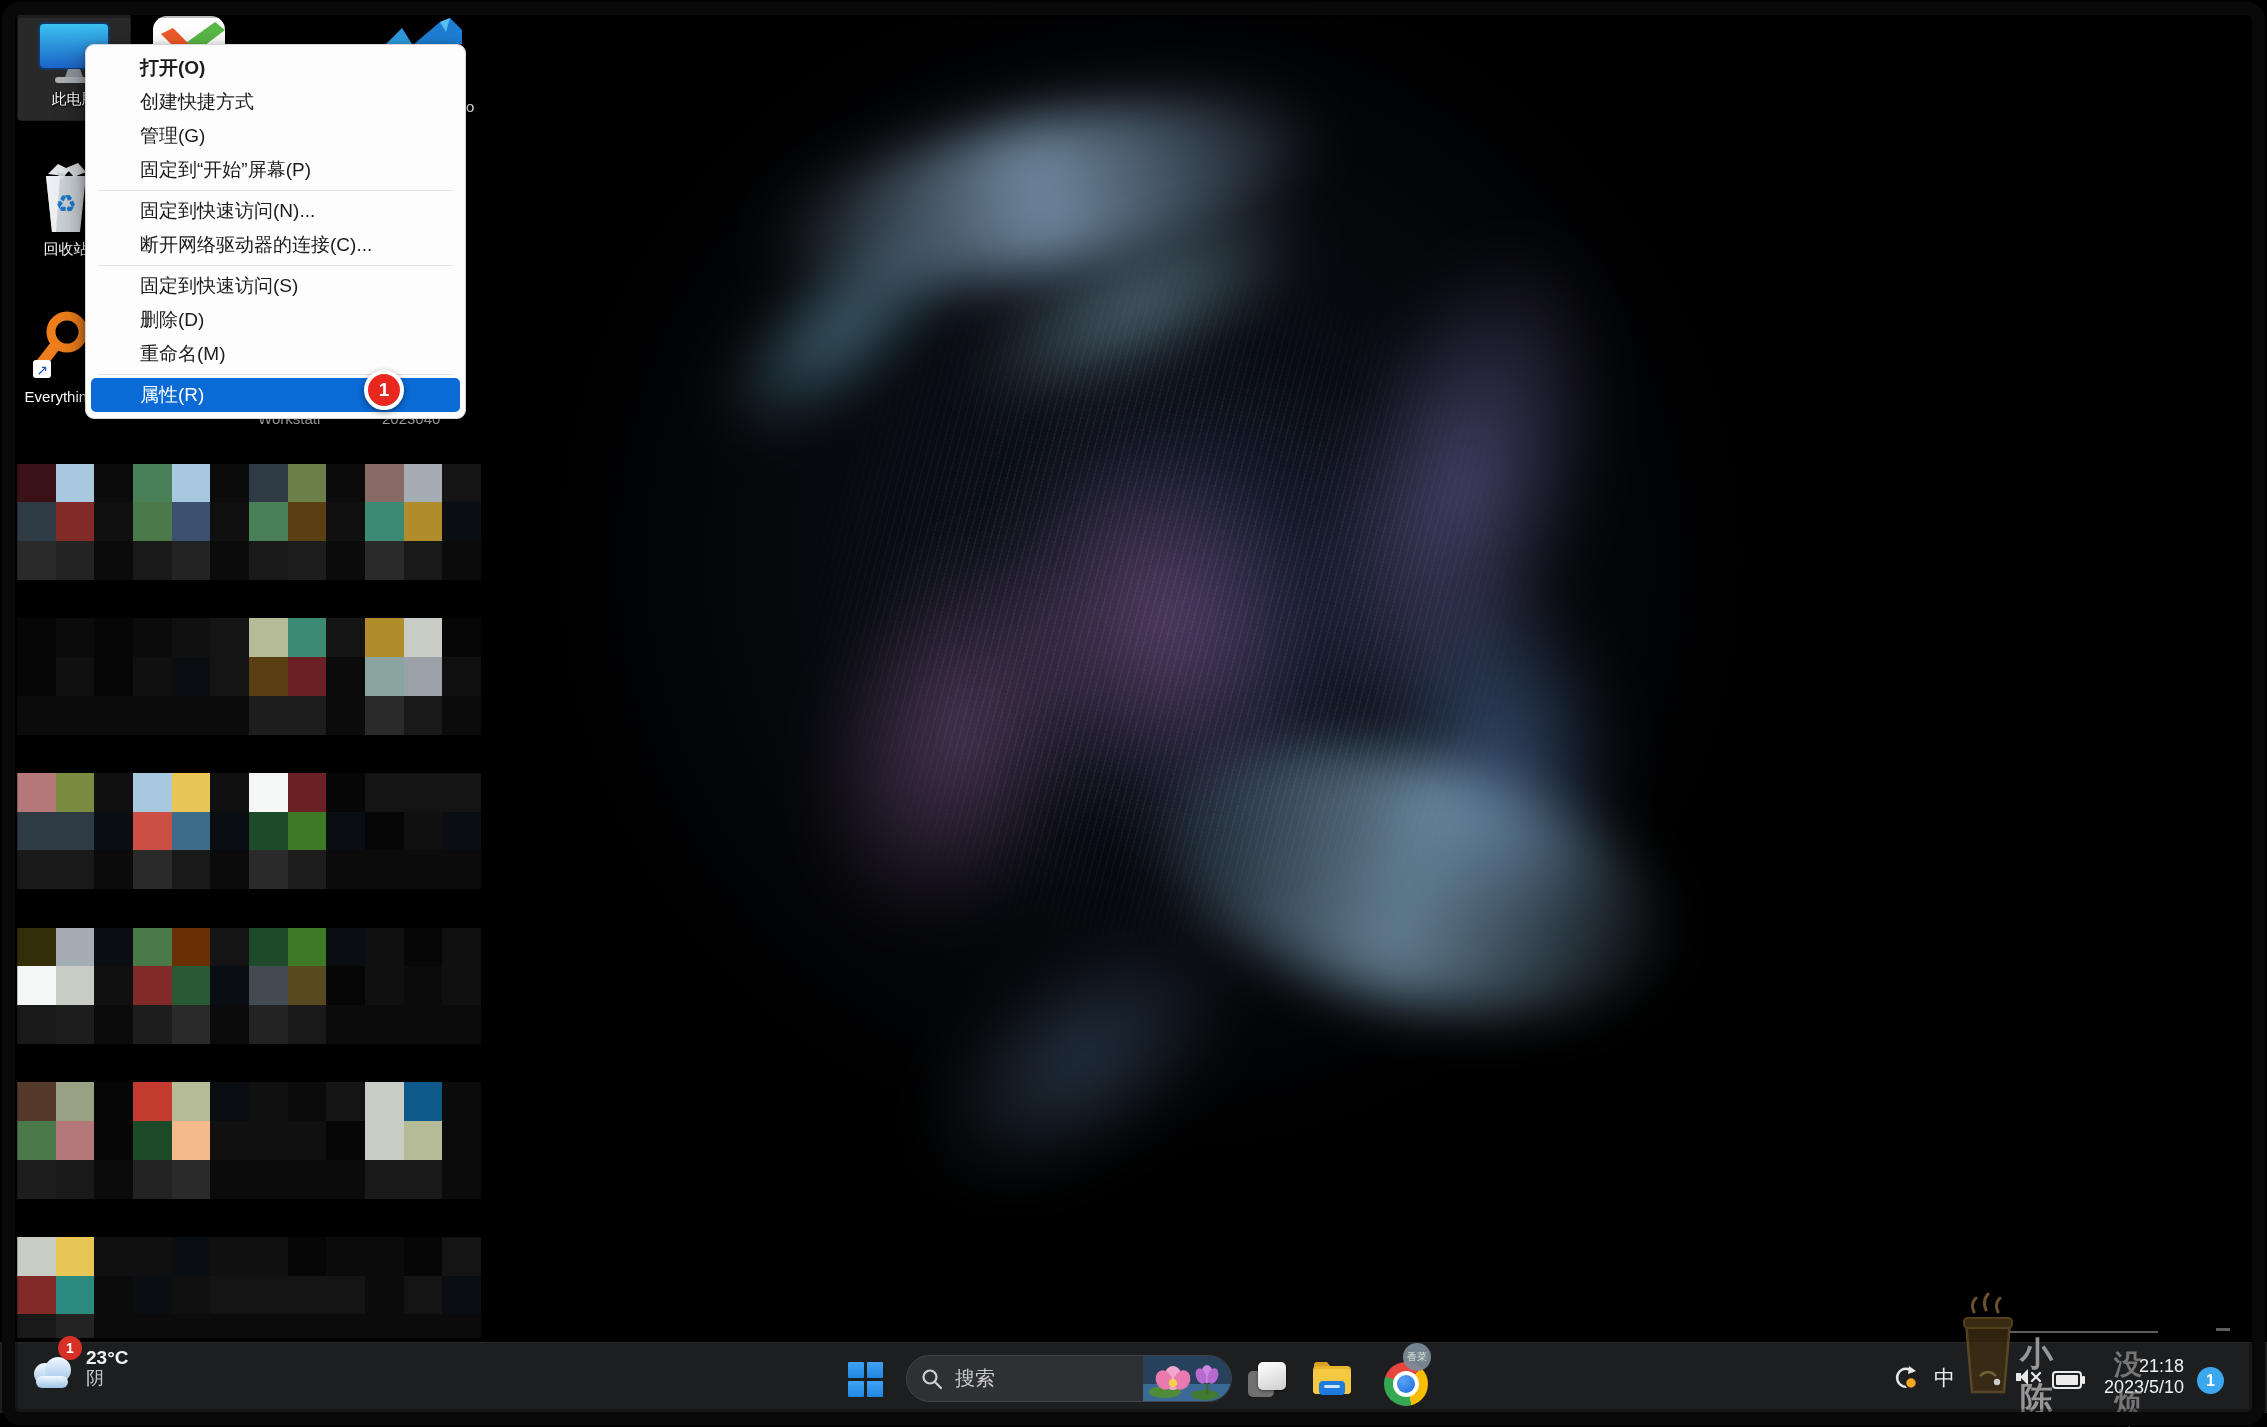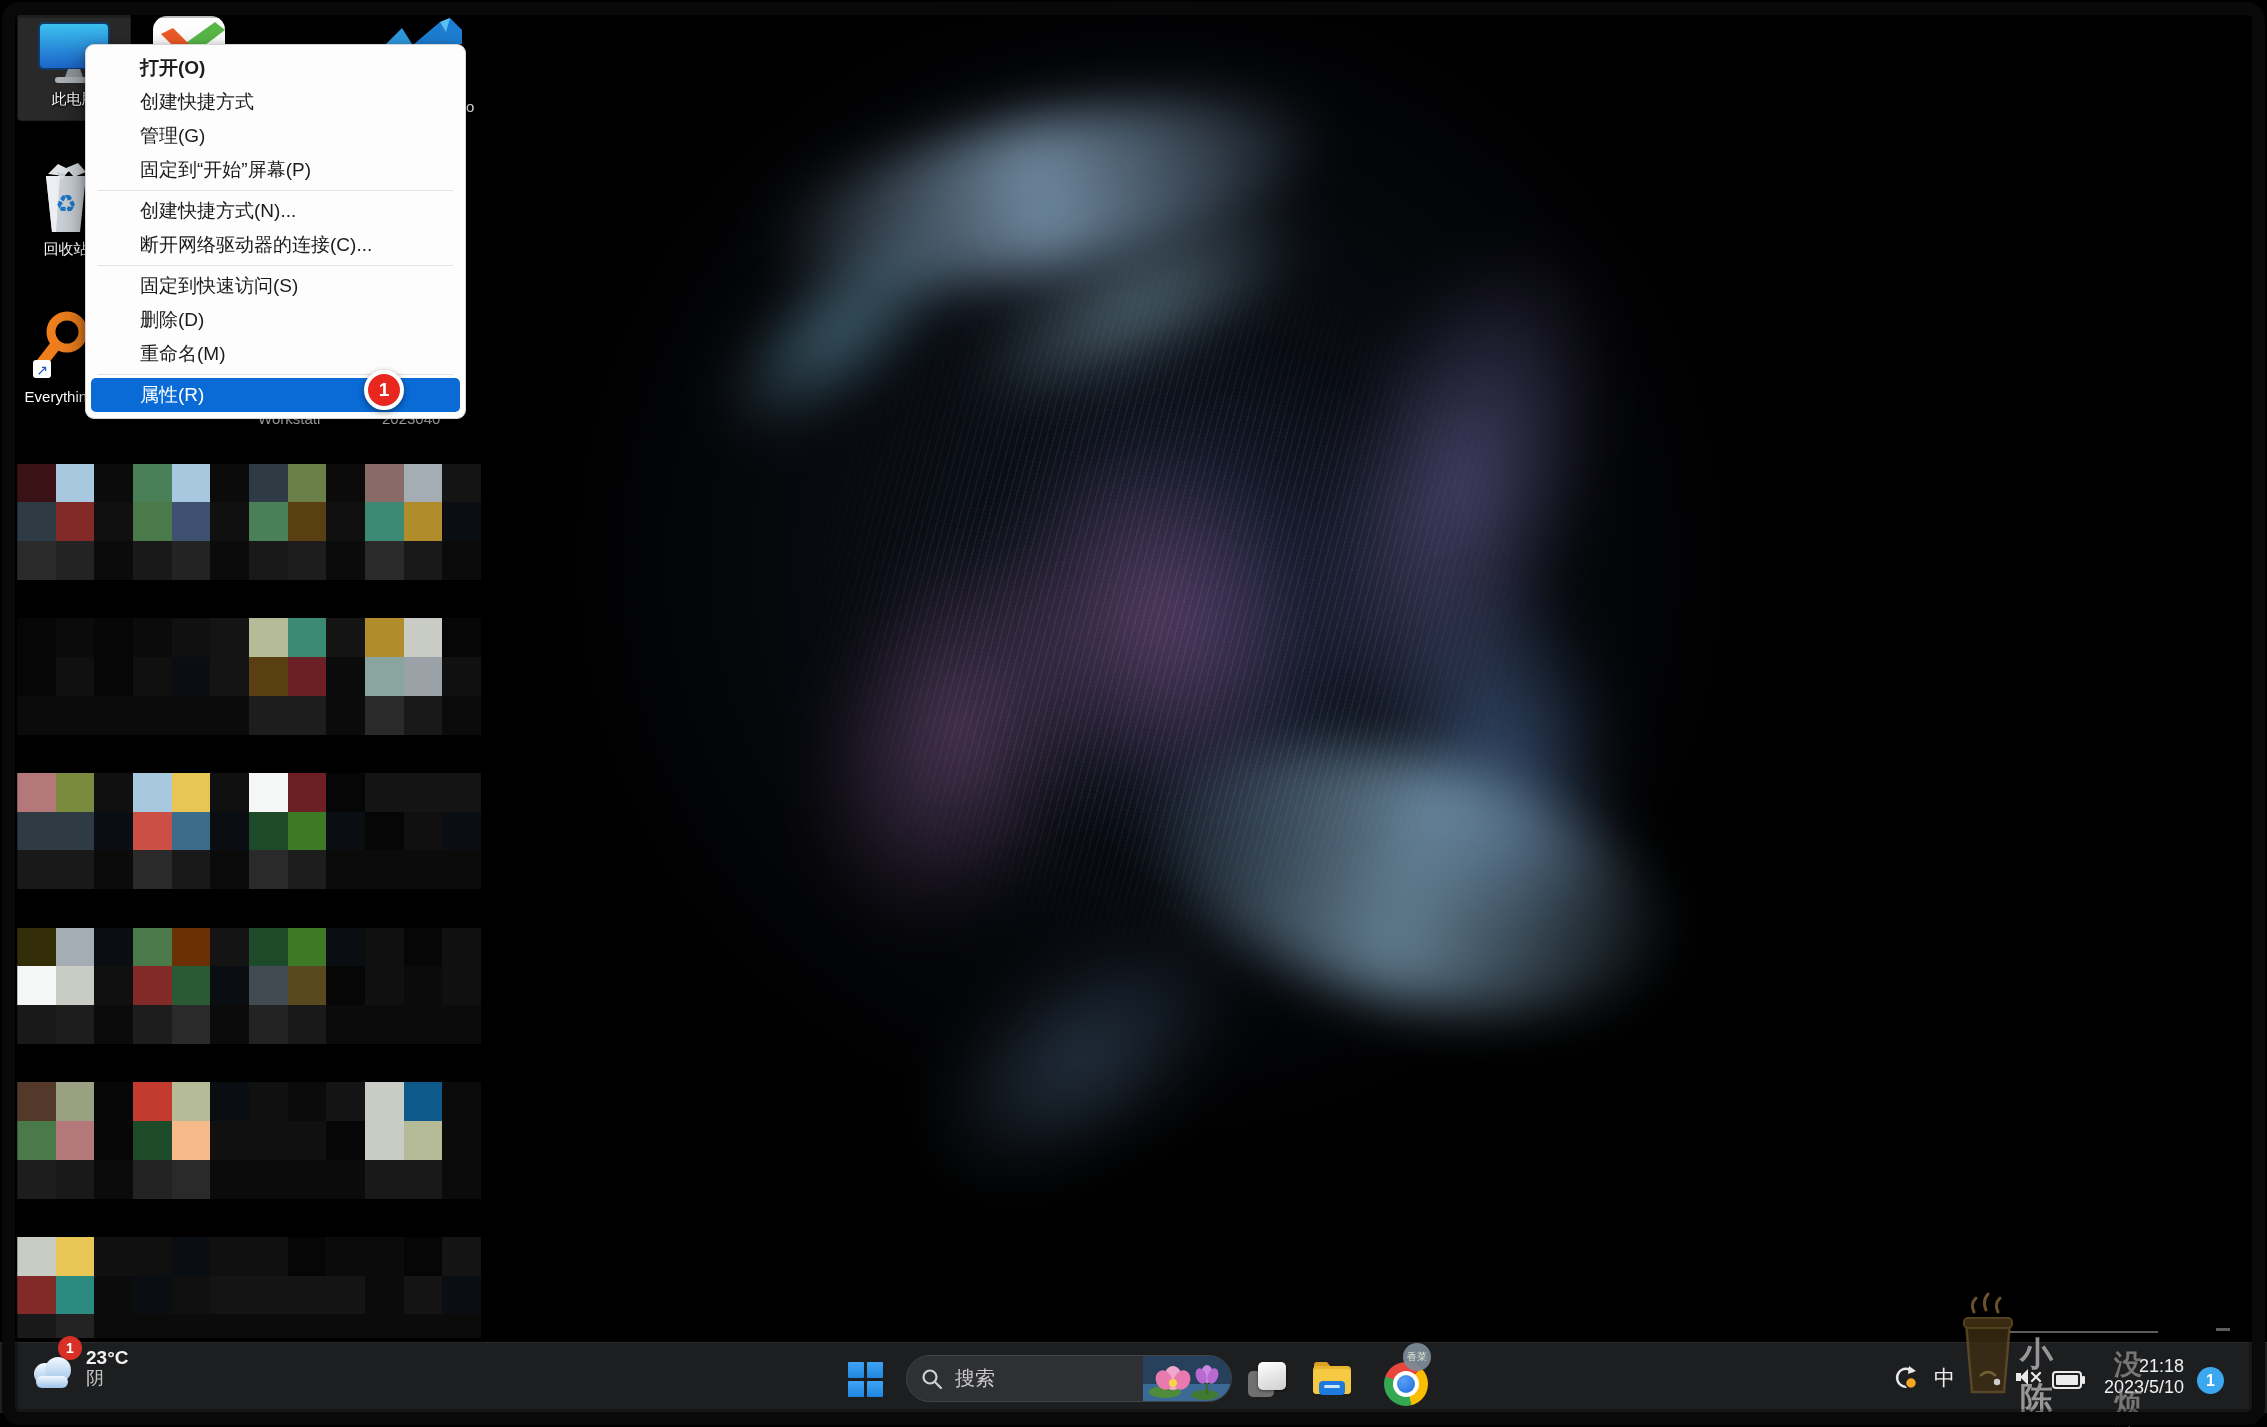--- a/index.html
+++ b/index.html
@@ -379,21 +379,21 @@
     <div class="partial-lbl" style="left:466px;top:98px;">o</div>
     <div class="partial-lbl" style="left:258px;top:410px;">Workstati</div>
     <div class="partial-lbl" style="left:382px;top:410px;">2023040</div>
 
     <div class="context-menu" id="context-menu">
         <div class="menu-item bold">打开(O)</div>
         <div class="menu-item">创建快捷方式</div>
         <div class="menu-item">管理(G)</div>
         <div class="menu-item">固定到“开始”屏幕(P)</div>
         <div class="menu-sep"></div>
-        <div class="menu-item">创建快捷方式(N)...</div>
+        <div class="menu-item">固定到快速访问(N)...</div>
         <div class="menu-item">断开网络驱动器的连接(C)...</div>
         <div class="menu-sep"></div>
         <div class="menu-item">固定到快速访问(S)</div>
         <div class="menu-item">删除(D)</div>
         <div class="menu-item">重命名(M)</div>
         <div class="menu-sep"></div>
         <div class="menu-item highlight" style="background: rgb(10, 107, 214);">属性(R)<span class="step-badge" style="background: rgb(232, 40, 30);">1</span></div>
       </div>
 
     <div class="taskbar"></div>

